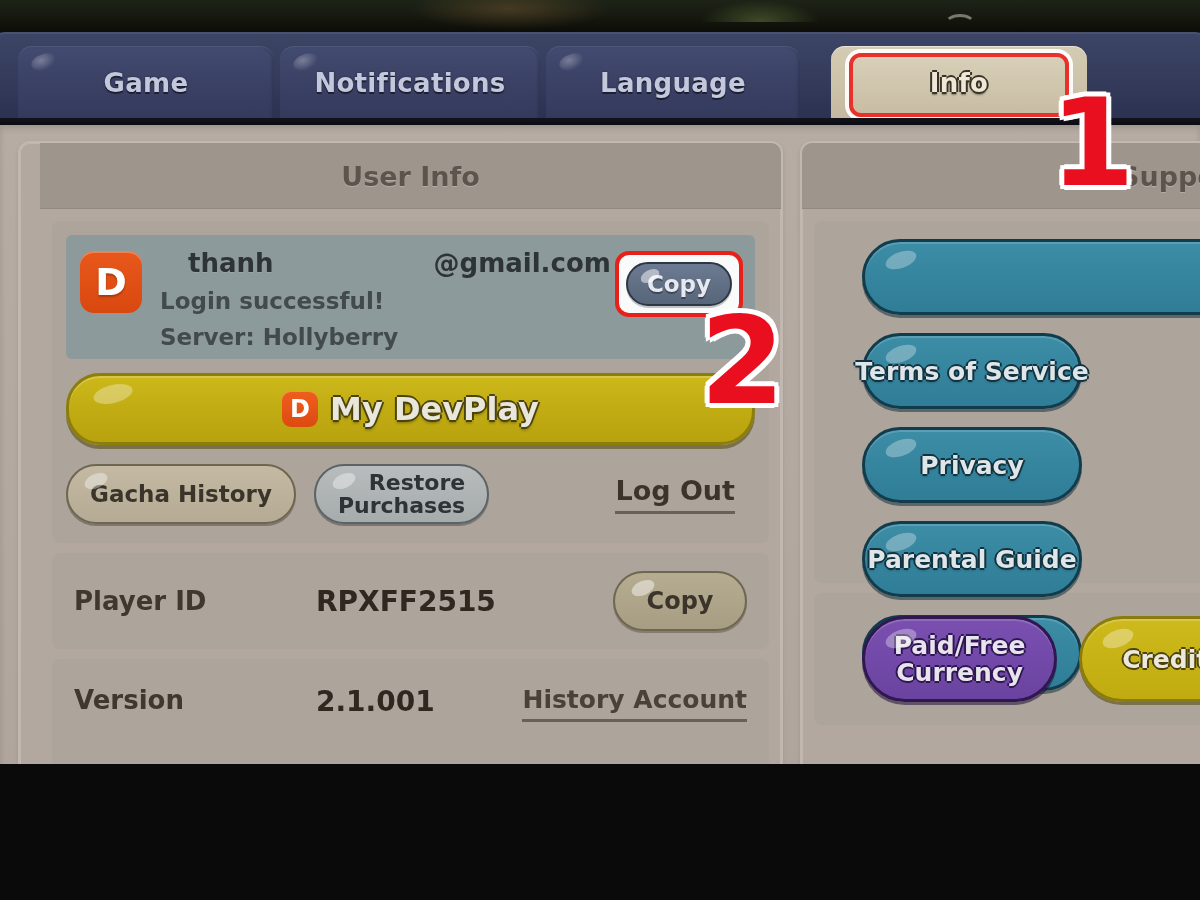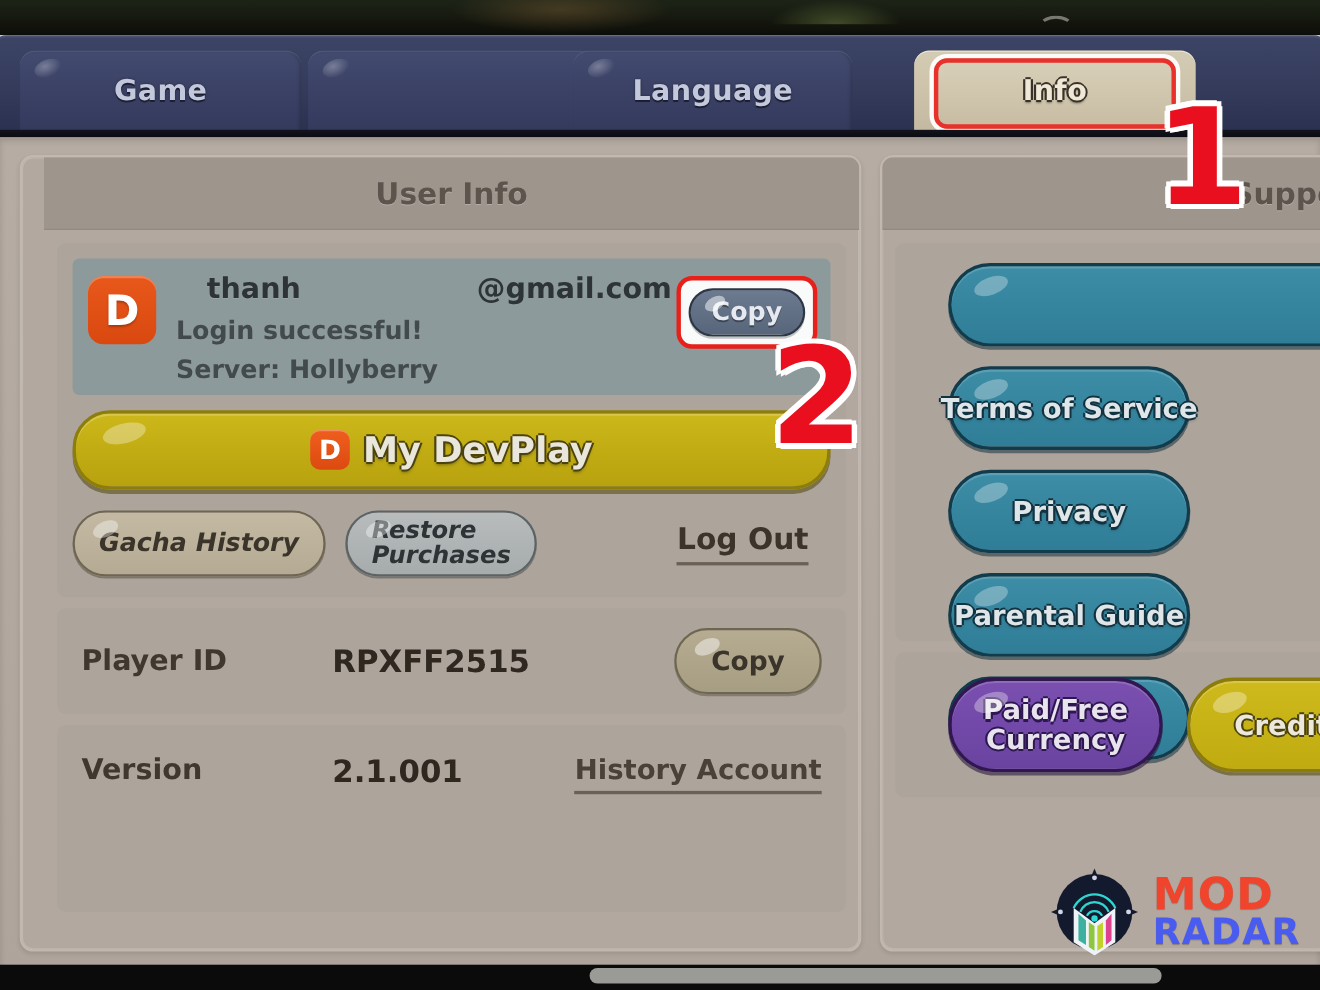--- a/index.html
+++ b/index.html
@@ -4,22 +4,22 @@
 <style>
   * { box-sizing: border-box; margin: 0; padding: 0; }
   html, body {
     width: 1200px; height: 900px;
     overflow: hidden;
     font-family: "DejaVu Sans", "Liberation Sans", sans-serif;
     background: #0a0a0a;
   }
   #screen {
     position: relative;
-    width: 1200px; height: 900px;
-    background: #ffffff;
+    width: 1200px; height: 764px;
+    background: #0f172a;
     overflow: hidden;
   }
 
   
   .top-strip {
     position: absolute; left: 0; top: 0; width: 1200px; height: 32px;
     background: linear-gradient(180deg,#1d2417 0%, #15180f 55%, #0c0d08 100%);
   }
   .top-strip .blob1 {
     position:absolute; left:700px; top:0; width:120px; height:22px;
@@ -82,21 +82,21 @@
     border-radius: 12px;
     background: linear-gradient(180deg,#d8cfb8,#c8bda3);
     border: 4px solid #e8312a;
     box-shadow: 0 0 0 4px rgba(255,255,255,.92);
   }
   .tab.active .tab-label { position:relative; z-index:2; }
 
   
   #tab-game         { left: 28px;  width: 256px; }
   #tab-notifications{ left: 290px; width: 260px; }
-  #tab-language     { left: 531px; width: 254px; }
+  #tab-language     { left: 556px; width: 254px; }
   #tab-info         { left: 841px; width: 256px; }
 
   
   .body {
     position:absolute; left:0; top:93px; width:1200px; height:778px;
     background: linear-gradient(180deg,#b6aca3 0%, #b3a9a0 40%, #aea49b 100%);
     border-radius: 0 0 14px 14px;
     box-shadow: inset 0 3px 6px rgba(0,0,0,.14);
   }
   .panel {
@@ -223,21 +223,21 @@
 
   
   .action-row {
     margin-top: 16px; height: 66px;
     display:flex; align-items:center; gap: 18px;
   }
   .pill-btn {
     position:relative; height: 60px; border-radius: 30px;
     display:flex; align-items:center; justify-content:center;
     padding: 0 22px; cursor: pointer;
-    text-align:left; line-height: 1.06; font-style: italic;
+    text-align:right; line-height: 1.06;
   }
   .pill-btn .gloss {
     position:absolute; left:16px; top:8px; width:24px; height:14px; border-radius:50%;
     background: rgba(255,255,255,.38); transform: rotate(-24deg);
   }
   .pill-tan {
     background: linear-gradient(180deg,#c4baa4,#b5ab95);
     border: 2px solid #6f6651;
     box-shadow: 0 2px 0 rgba(70,64,48,.45);
   }
@@ -256,20 +256,21 @@
   }
 
   
   .info-row {
     margin-top: 10px;
     background: #ada49c;
     border-radius: 8px;
     height: 96px;
     display:flex; align-items:center;
     padding: 0 22px;
+    gap: 14px;
   }
   .info-row.tall { height: 170px; align-items: flex-start; padding-top: 26px; }
   .info-label { font-size: 26px; font-weight:700; color:#40382f; width: 228px; }
   .info-value { font-size: 28px; font-weight:800; color:#2f2821; flex:1; }
   .info-copy {
     position:relative; width: 134px; height: 60px; border-radius: 30px;
     background: linear-gradient(180deg,#b6ac92,#a79d83);
     border: 2px solid #6f6650;
     box-shadow: 0 2px 0 rgba(70,64,48,.4);
     display:flex; align-items:center; justify-content:center; cursor:pointer;
@@ -407,20 +408,21 @@
 
     <div class="tabbar">
 
       <div class="tab" id="tab-game">
         <div class="tab-gloss"></div>
         <span class="tab-label">Game</span>
       </div>
 
       <div class="tab" id="tab-notifications">
         <div class="tab-gloss"></div>
+        <span class="tab-label">Notifications</span>
       </div>
 
       <div class="tab" id="tab-language">
         <div class="tab-gloss"></div>
         <span class="tab-label">Language</span>
       </div>
 
       <div class="tab active" id="tab-info">
         <div class="tab-inner"></div>
         <span class="tab-label">Info</span>

